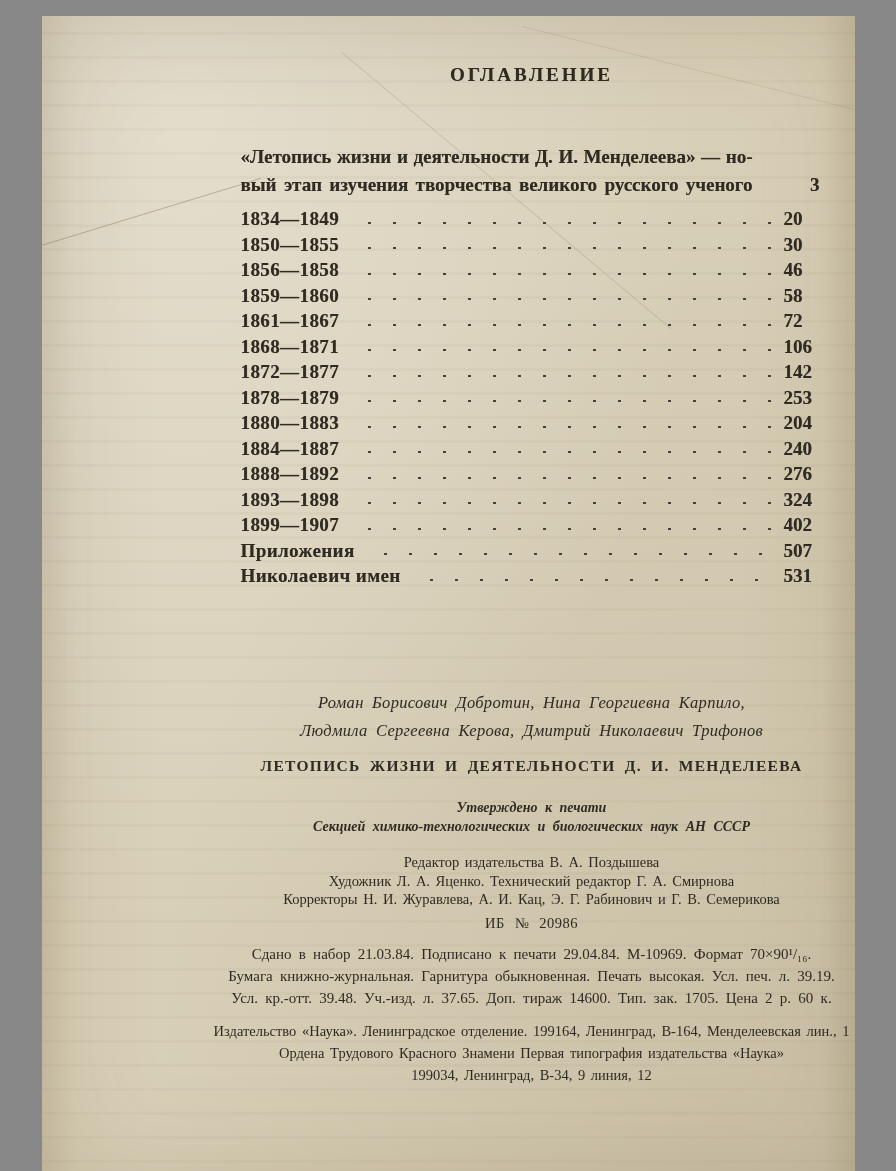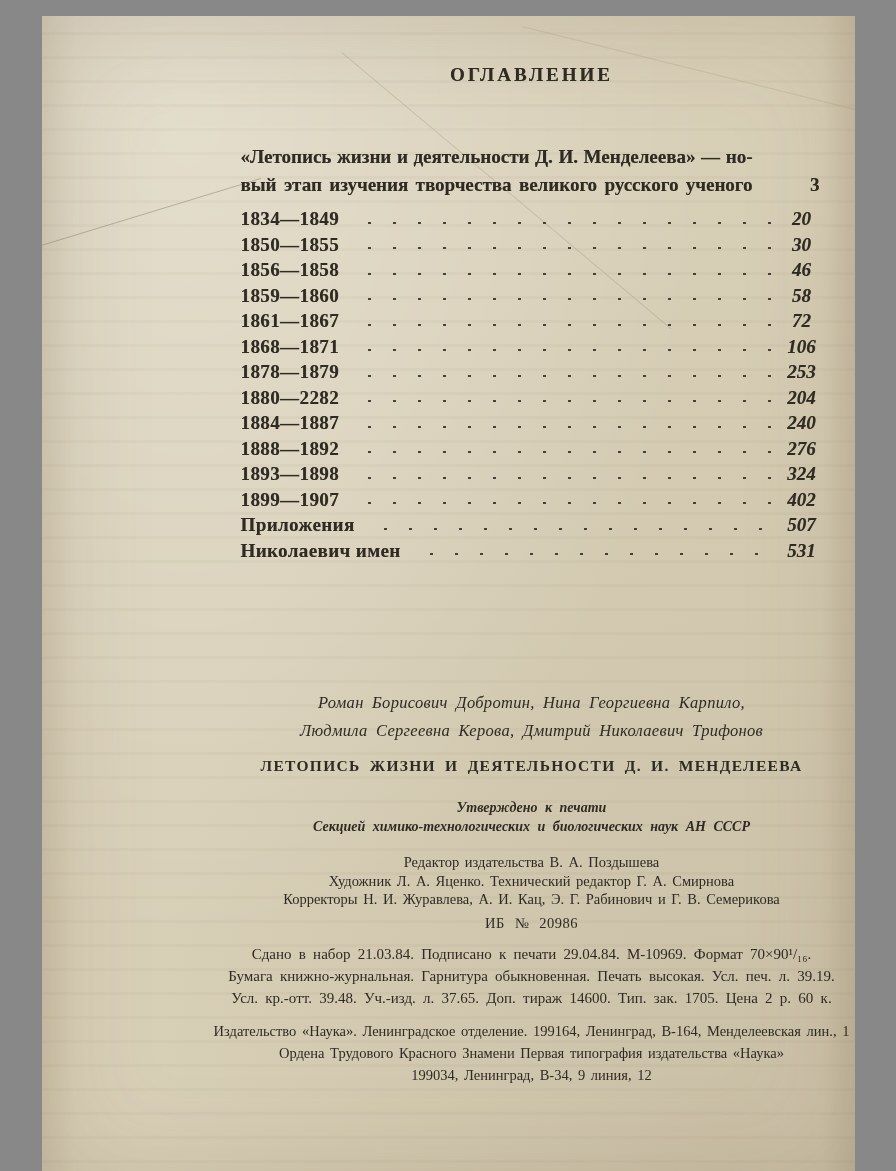--- a/index.html
+++ b/index.html
@@ -83,21 +83,21 @@
   .toc-label { white-space: nowrap; letter-spacing: 0.4px; }
   .toc-leader {
     flex: 1;
     align-self: stretch;
     margin: 0 12px 0 16px;
     background-image: radial-gradient(circle, rgba(45,40,32,0.85) 1.25px, rgba(45,40,32,0) 1.45px);
     background-size: 25px 6px;
     background-repeat: repeat-x;
     background-position: 2px calc(100% - 6px);
   }
-  .toc-page { min-width: 36px; text-align: center; font-style: italic; }
+  .toc-page { min-width: 36px; text-align: left; }
 
   
   .authors {
     top: 673px;
     font-style: italic;
     font-size: 16.5px;
     line-height: 28px;
     word-spacing: 4px;
     letter-spacing: 0.3px;
   }
@@ -185,26 +185,31 @@
       <span class="toc-label">1861—1867</span>
       <span class="toc-leader"></span>
       <span class="toc-page">72</span>
     </div>
     <div class="toc-row">
       <span class="toc-label">1868—1871</span>
       <span class="toc-leader"></span>
       <span class="toc-page">106</span>
     </div>
     <div class="toc-row">
+      <span class="toc-label">1872—1877</span>
+      <span class="toc-leader"></span>
+      <span class="toc-page">142</span>
+    </div>
+    <div class="toc-row">
       <span class="toc-label">1878—1879</span>
       <span class="toc-leader"></span>
       <span class="toc-page">253</span>
     </div>
     <div class="toc-row">
-      <span class="toc-label">1880—2282</span>
+      <span class="toc-label">1880—1883</span>
       <span class="toc-leader"></span>
       <span class="toc-page">204</span>
     </div>
     <div class="toc-row">
       <span class="toc-label">1884—1887</span>
       <span class="toc-leader"></span>
       <span class="toc-page">240</span>
     </div>
     <div class="toc-row">
       <span class="toc-label">1888—1892</span>

